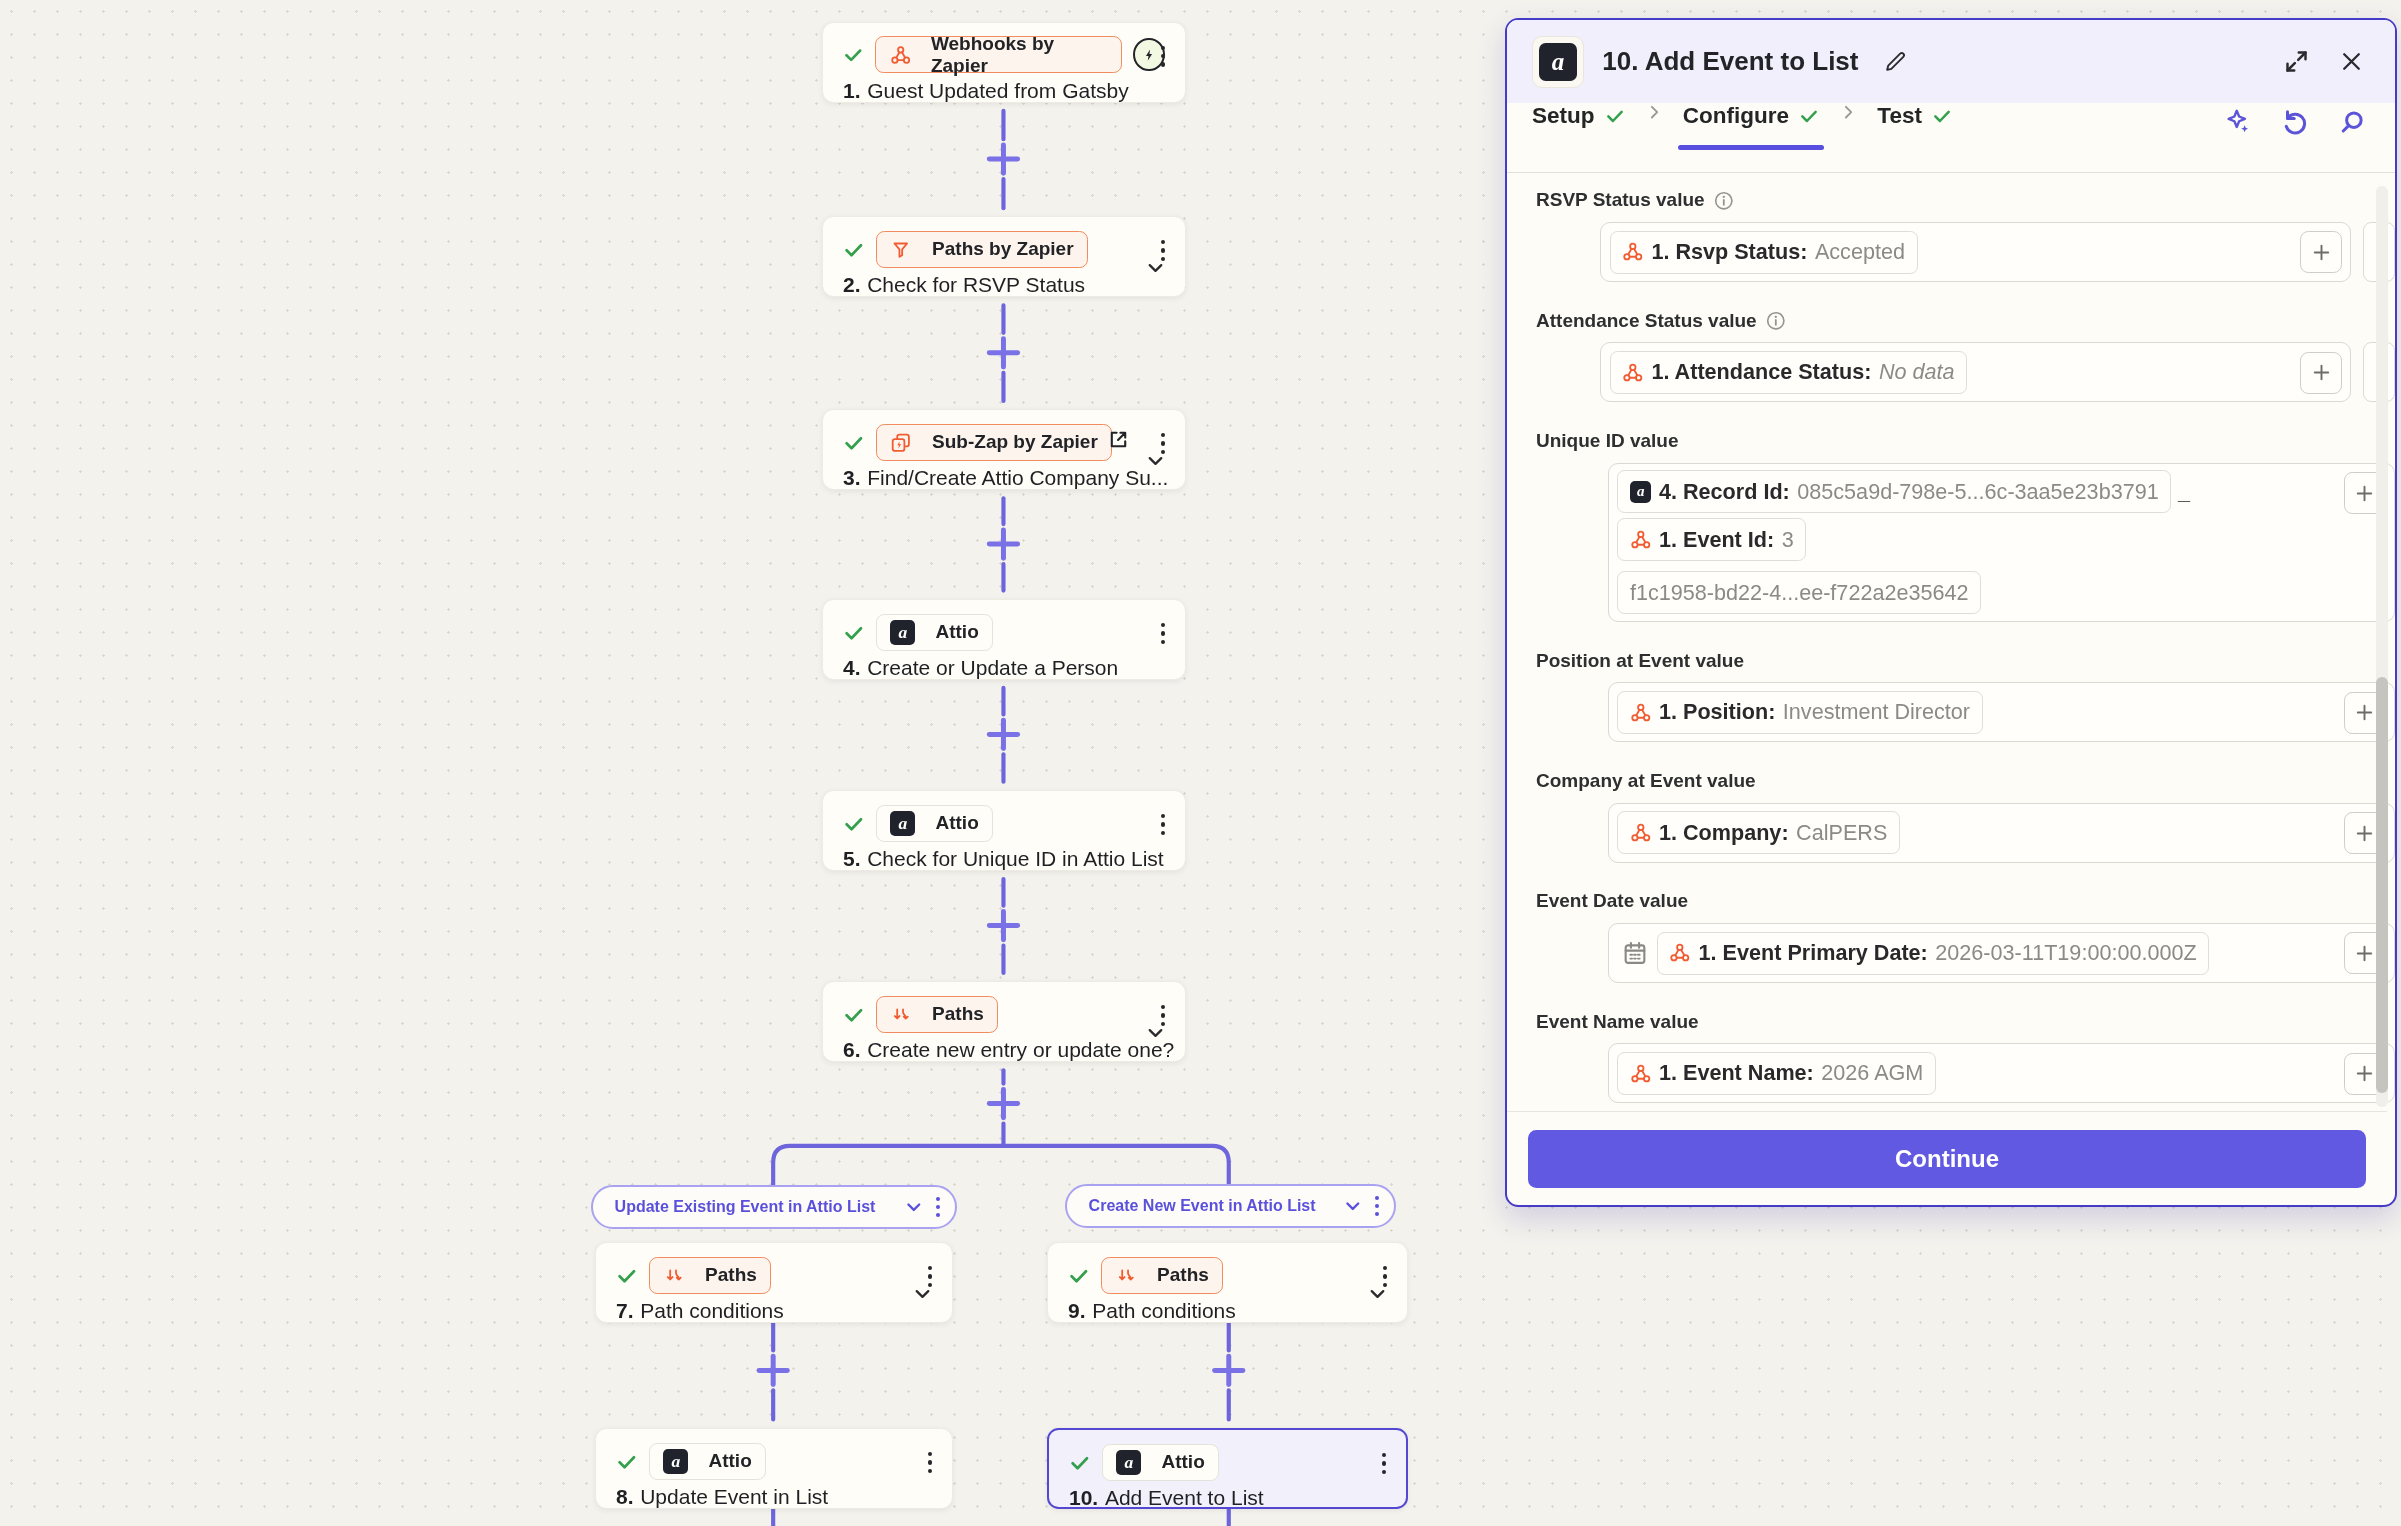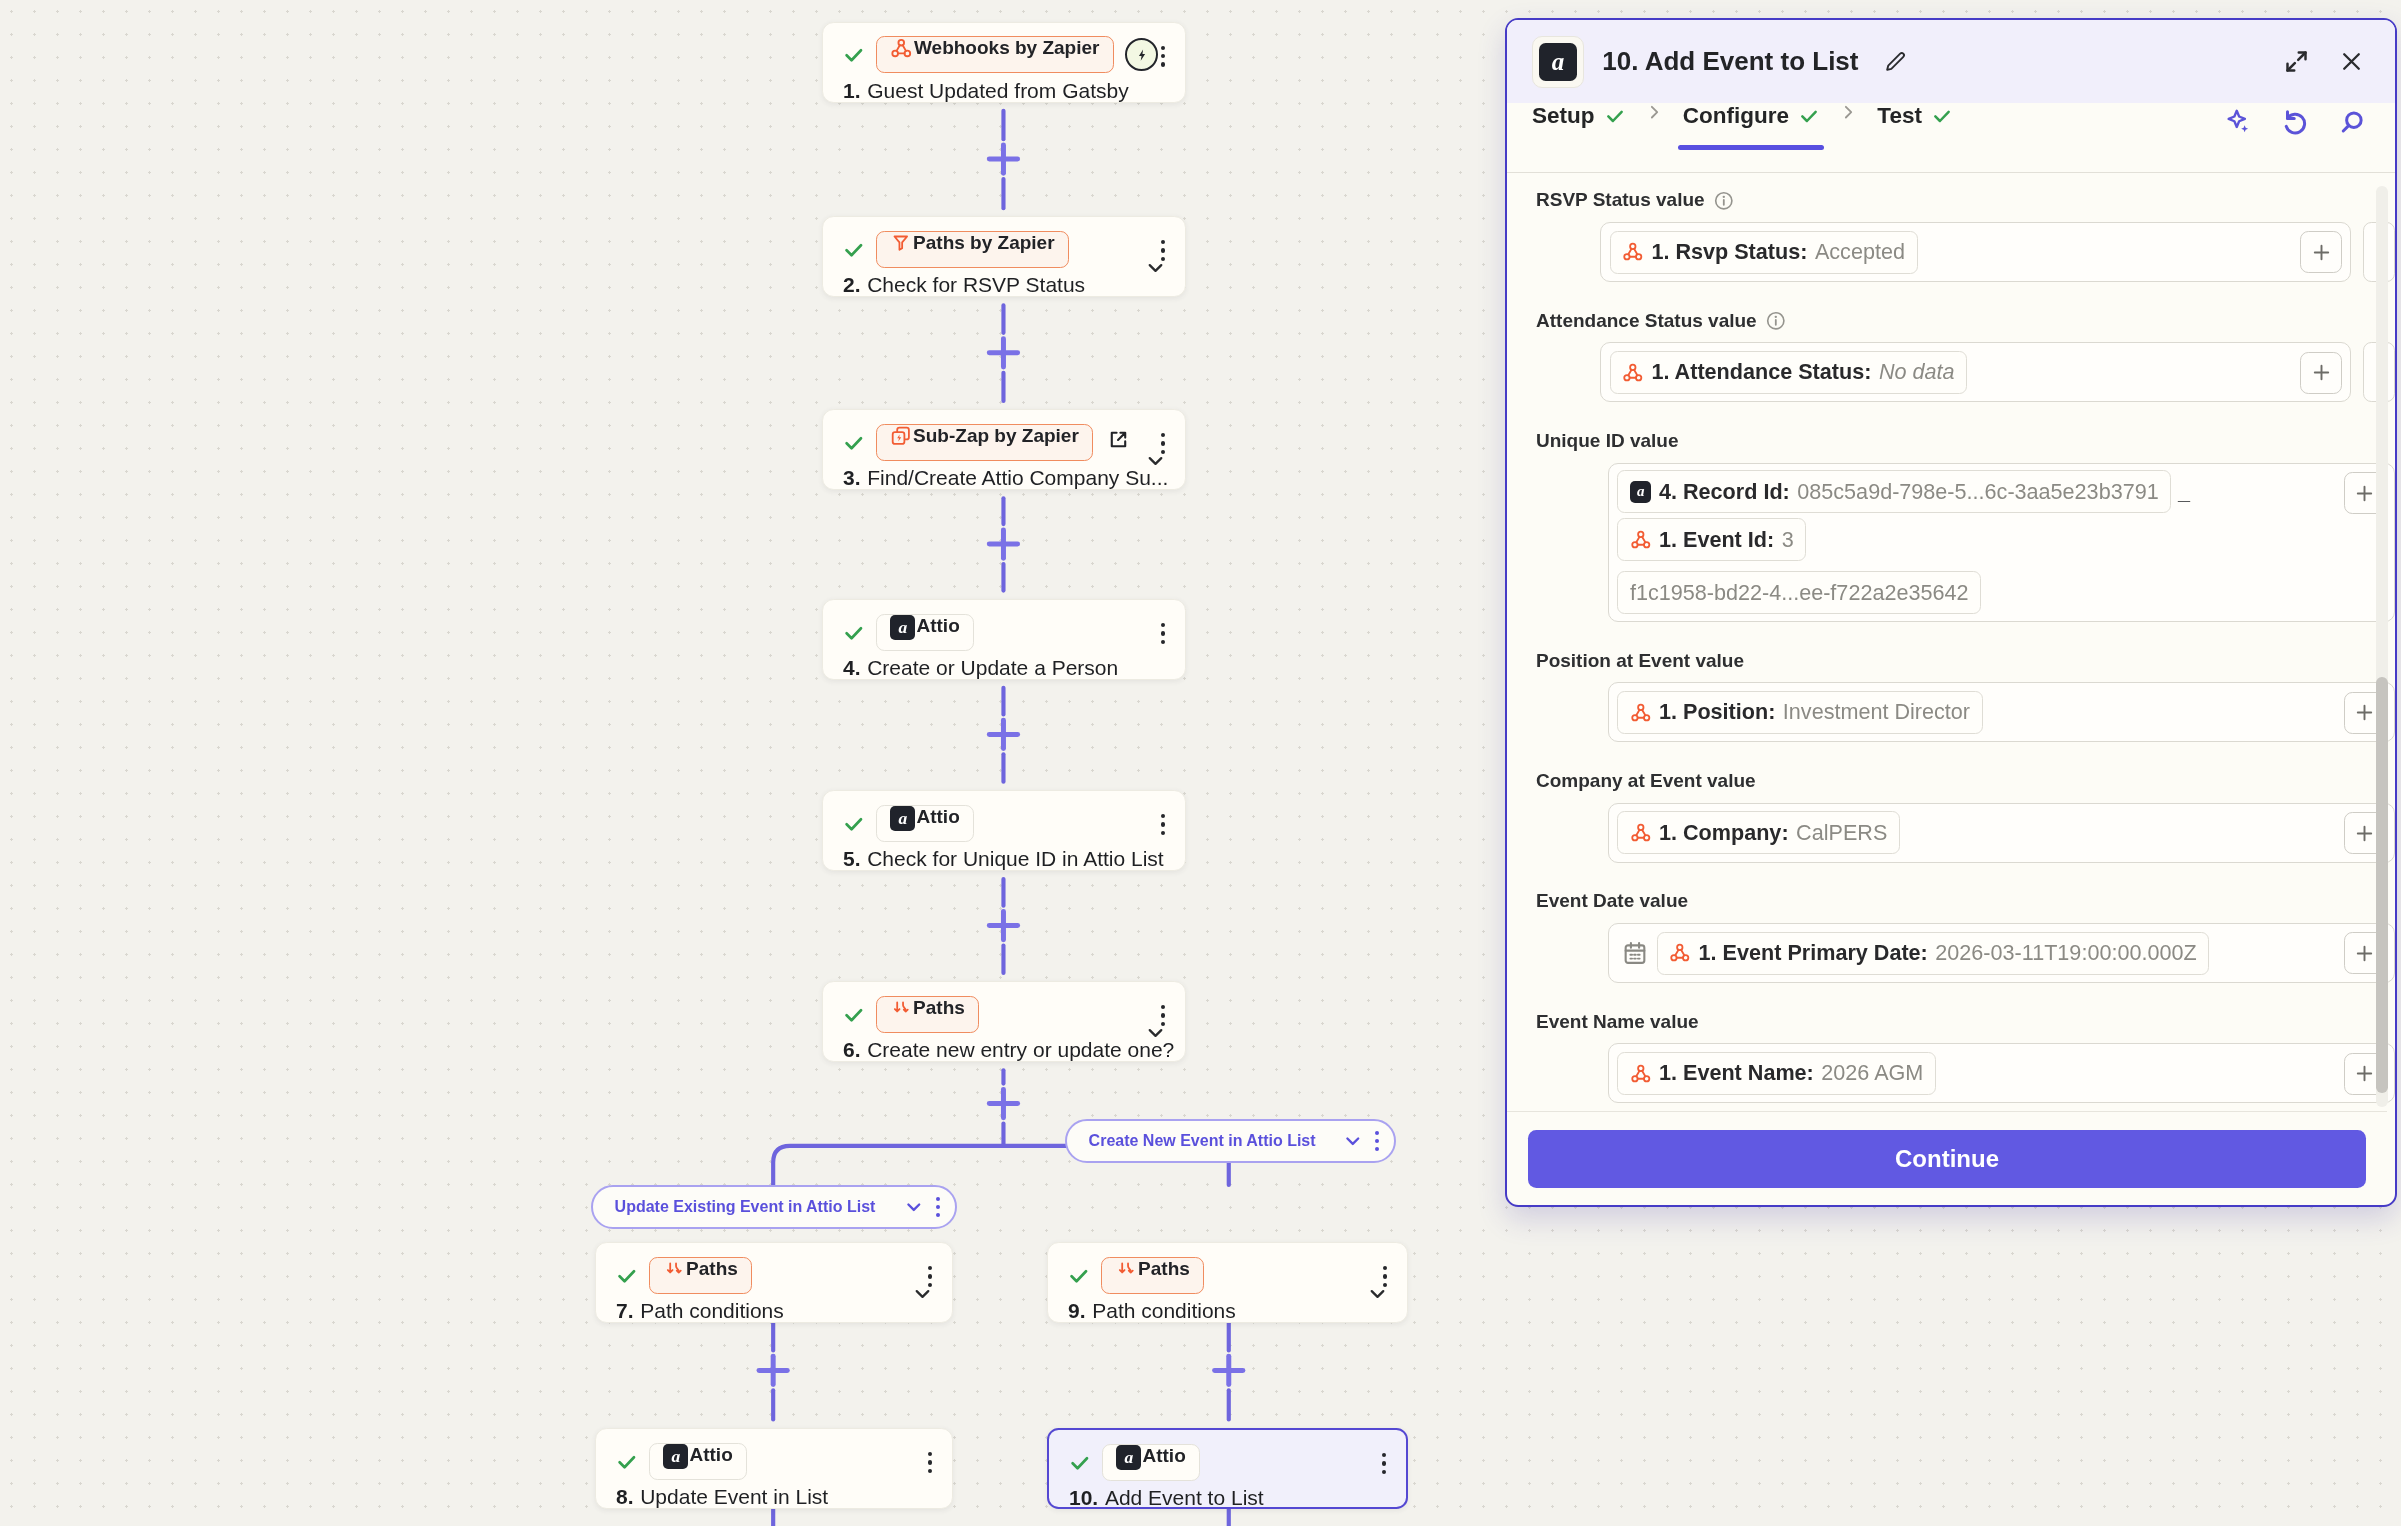--- a/index.html
+++ b/index.html
@@ -10,21 +10,21 @@
     background-size:23px 23px;}
   svg{display:block}
   
   .card{position:absolute;background:#fffdf8;border:0.8px solid #edebe2;border-radius:11.6px;
     box-shadow:0 1.7px 5.8px rgba(50,50,70,.07);z-index:2;box-sizing:border-box;}
   .card.selected{border:2.5px solid #5448d2;background:#f1f0fb;}
   .card .row1{display:flex;align-items:center;gap:11.6px;padding:13.3px 20px 0 20px;height:38px;}
   .card .row2{display:flex;align-items:center;padding:5px 20px 0 20px;font-size:21px;color:#1f2023;}
   .card .row2 .num{font-weight:700;margin-right:6.7px;}
   .card .row2 .ttl{font-weight:400;white-space:nowrap;}
-  .pill{display:inline-flex;align-items:flex-start;gap:1px;height:37px;padding:0 13.3px;border-radius:8.3px;
+  .pill{display:inline-flex;align-items:center;gap:20px;height:37px;padding:0 13.3px;border-radius:8.3px;
     font-size:19px;font-weight:700;color:#222327;box-sizing:border-box;background:#fffdf8;border:1.7px solid #e4e2da;}
   .pill.orange{border:1.7px solid #f08c5f;background:#fdf4ed;}
   .attio-sq{display:inline-flex;align-items:center;justify-content:center;width:25px;height:25px;border-radius:5px;
     background:#20232b;color:#fff;font-family:"Liberation Serif",serif;font-style:italic;font-weight:700;font-size:17.5px;}
   .kebab{display:inline-flex;flex-direction:column;gap:4.2px;align-items:center;justify-content:center;}
   .kebab i{width:4.2px;height:4.2px;border-radius:50%;background:#26272b;display:block;}
   .kebab.purple i{background:#5a50dc;}
   .card .kebab{position:absolute;right:20px;top:23px;}
   .card .chev{position:absolute;right:18.3px;bottom:16.6px;}
   .card .ext{position:absolute;right:55px;top:18.3px;}
@@ -315,21 +315,21 @@
     <span style="flex:1"></span>
     <svg width="21.6" height="21.6" viewBox="0 0 24 24">
         <path d="M6 9.5l6 6 6-6" stroke="#5a50dc" stroke-width="2.6" fill="none" stroke-linecap="round" stroke-linejoin="round"></path>
       </svg>
     <span class="kebab purple">
         <i></i>
         <i></i>
         <i></i>
       </span>
   </div>
-  <div class="branch-pill" style="left:1065px;top:1119px;width:331px">
+  <div class="branch-pill" style="left:1065px;top:1184px;width:331px">
     <span>Create New Event in Attio List</span>
     <span style="flex:1"></span>
     <svg width="21.6" height="21.6" viewBox="0 0 24 24">
         <path d="M6 9.5l6 6 6-6" stroke="#5a50dc" stroke-width="2.6" fill="none" stroke-linecap="round" stroke-linejoin="round"></path>
       </svg>
     <span class="kebab purple">
         <i></i>
         <i></i>
         <i></i>
       </span>

